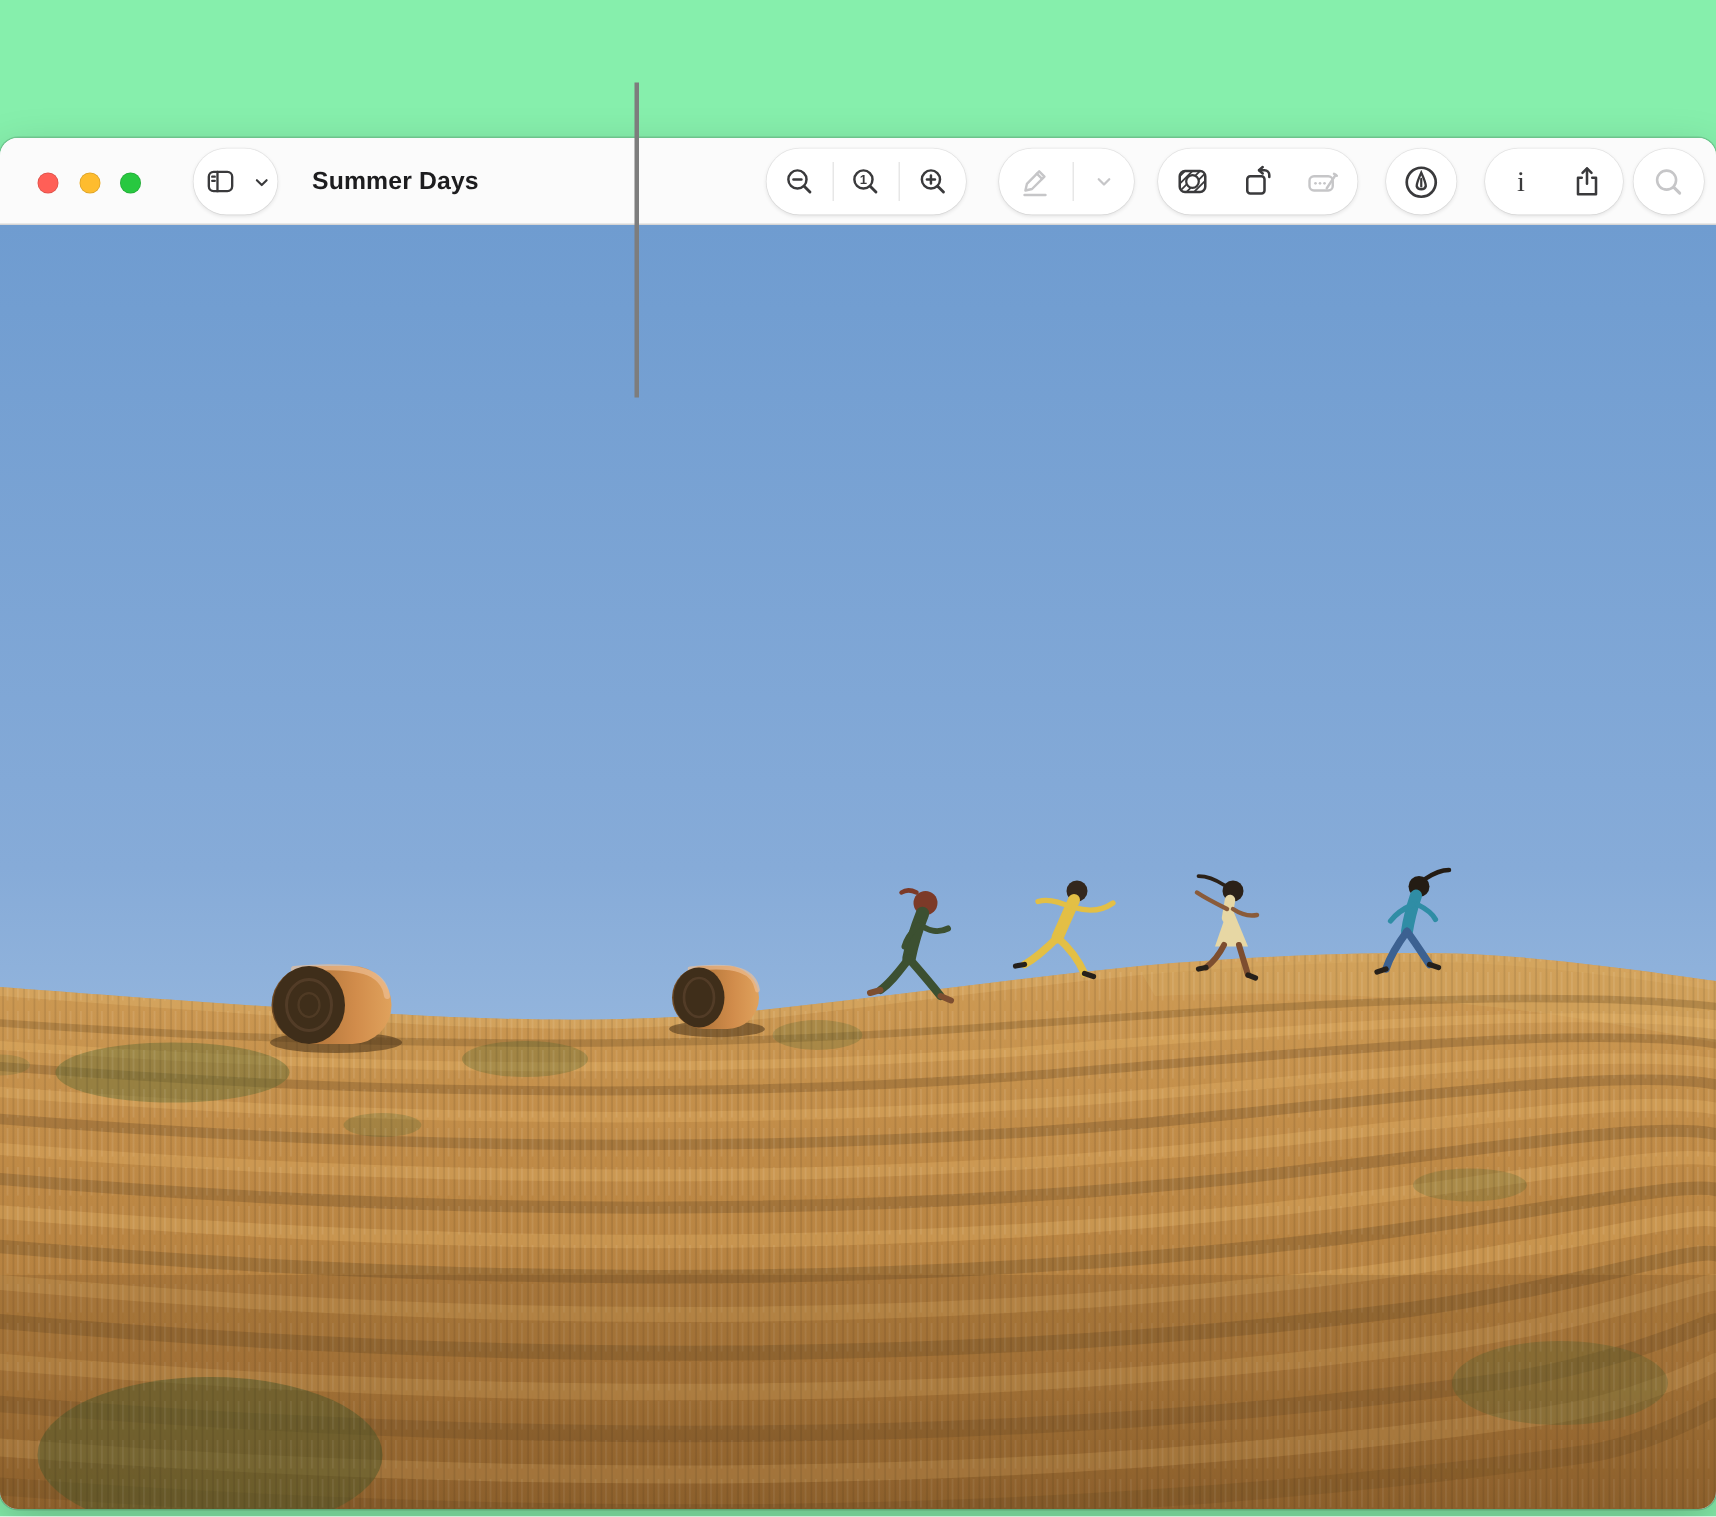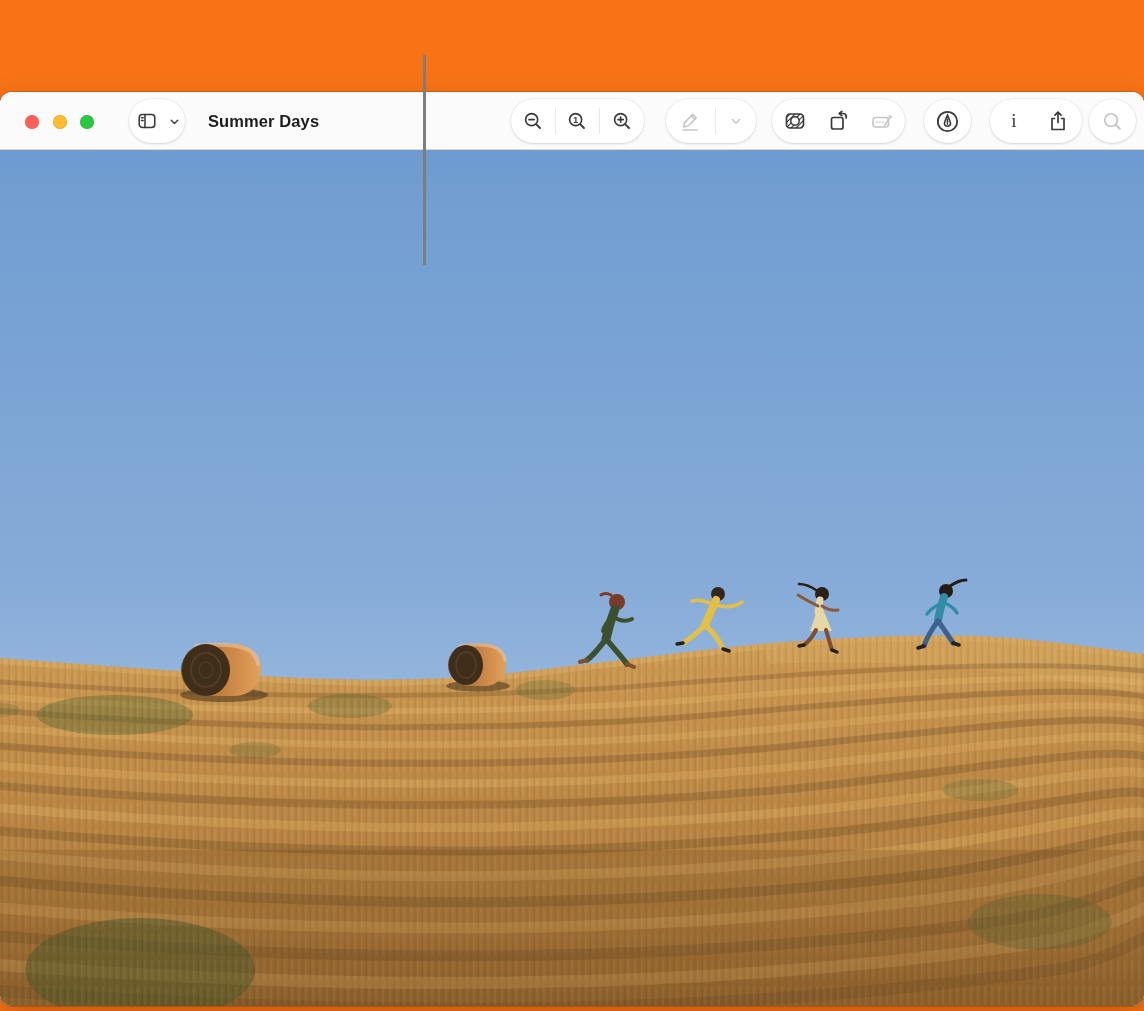--- a/index.html
+++ b/index.html
@@ -1,17 +1,17 @@
 <!DOCTYPE html>
 <html><head>
 <meta charset="utf-8">
 <style>
   html,body{margin:0;padding:0;background:#ffffff;width:1144px;height:1011px;overflow:hidden;
     font-family:"Liberation Sans", sans-serif;}
-  .stage{position:relative;width:1144px;height:1011px;background:#f97316;}
+  .stage{position:relative;width:1144px;height:1011px;background:#86efac;}
   .callout-line{position:absolute;left:423px;top:55px;width:3px;height:210px;background:#7d7d7d;z-index:60;}
   .window{position:absolute;left:0;top:92px;width:1144px;height:914px;border-radius:12px;overflow:hidden;
     background:#fff;box-shadow:0 0 0 1px rgba(0,0,0,.14),0 12px 32px rgba(0,0,0,.22);}
   .toolbar{position:relative;width:100%;height:58px;background:#fbfbfb;border-bottom:1px solid #d6d6d6;box-sizing:border-box;}
   .traffic{position:absolute;top:23px;width:14px;height:14px;border-radius:50%;box-shadow:inset 0 0 0 .5px rgba(0,0,0,.15);}
   .tl-close{left:25px;} .tl-min{left:53px;} .tl-zoom{left:80px;}
   .pill{position:absolute;top:7px;height:44px;background:#ffffff;border-radius:22px;
     box-shadow:0 0 0 .5px rgba(0,0,0,.07),0 1px 3px rgba(0,0,0,.12);
     display:flex;align-items:center;justify-content:space-evenly;}
   .pill .sep{width:1px;height:26px;background:#e7e7e7;}

